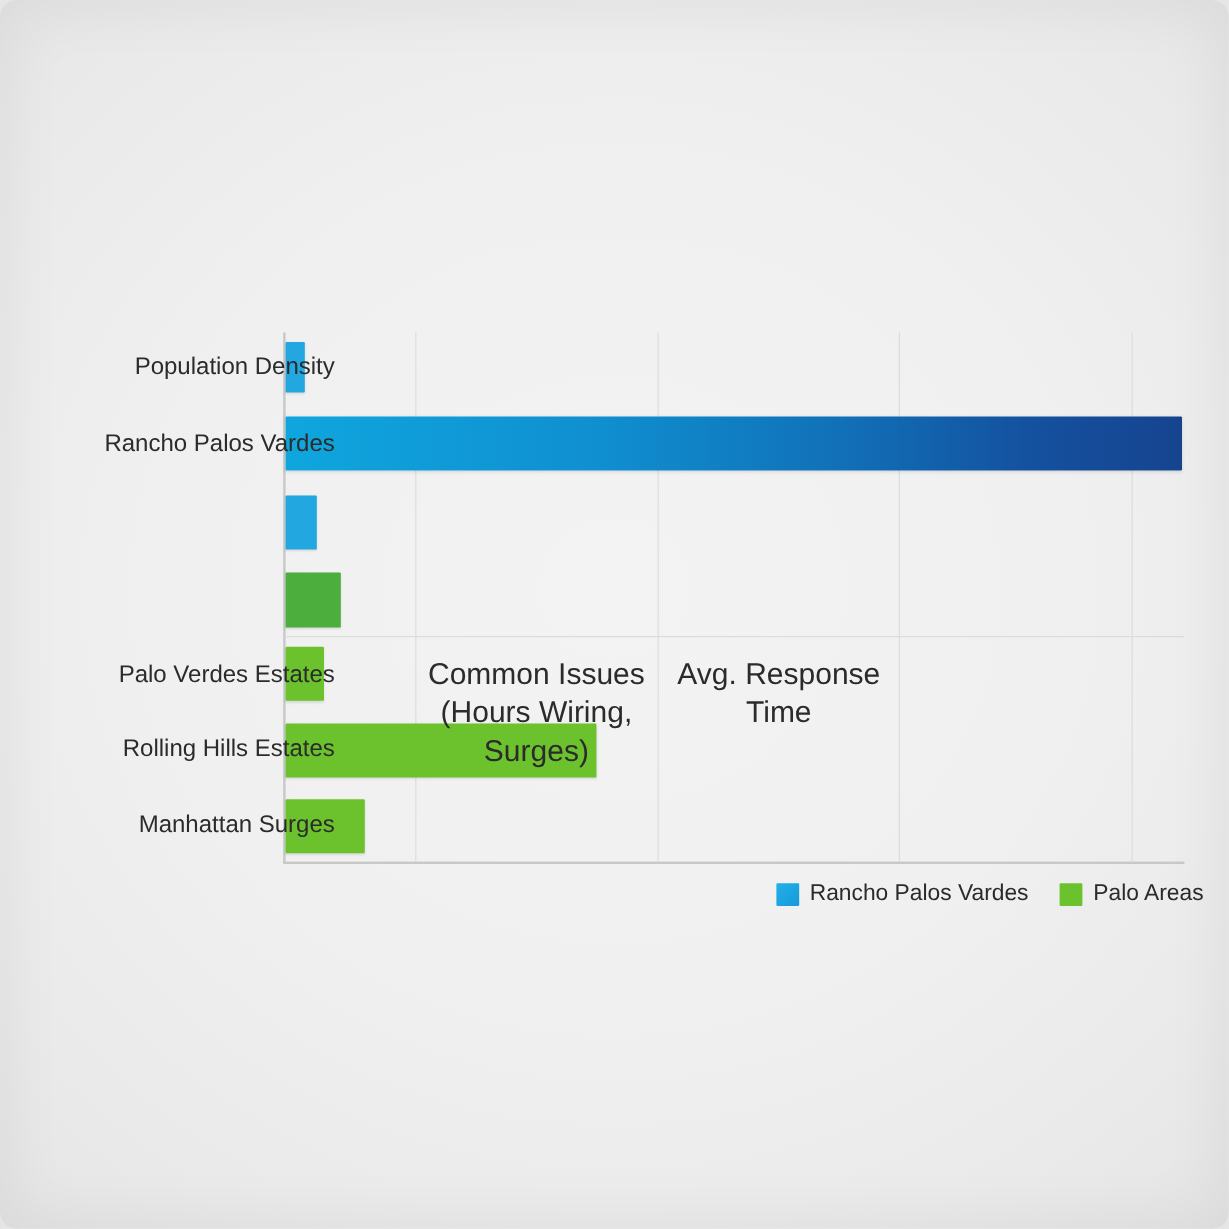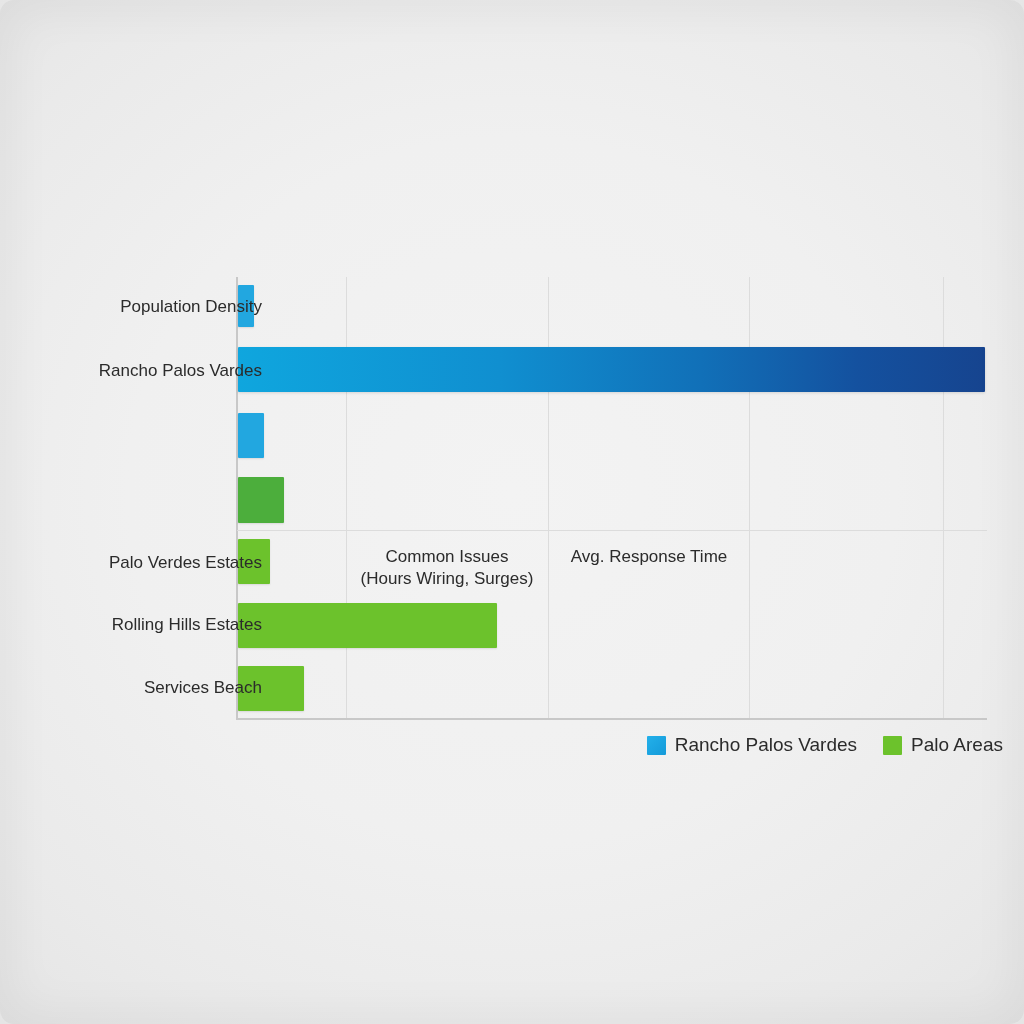--- a/index.html
+++ b/index.html
@@ -78,34 +78,34 @@
   .bar.blue-grad  {
     background: linear-gradient(90deg, #0fa6de 0%, #108fd0 35%, #1170b8 62%, #14519f 83%, #16448f 100%);
     box-shadow: 0 1px 3px rgba(0,0,0,0.12);
   }
   .bar.green-dark { background: #4cae3c; box-shadow: 0 1px 2px rgba(0,0,0,0.10); }
   .bar.green      { background: #6cc22c; box-shadow: 0 1px 2px rgba(0,0,0,0.10); }
 
   
   .cat-label {
     position: absolute;
-    right: 762px;            
+    right: 745px;            
     text-align: right;
-    font-size: 17px;
+    font-size: 20px;
     color: #2b2b2b;
     white-space: nowrap;
     line-height: 1;
     transform: translateY(-50%);
   }
 
   
   .col-header {
     position: absolute;
     text-align: center;
-    font-size: 17px;
+    font-size: 25px;
     color: #2b2b2b;
     line-height: 1.28;
     top: 546px;
   }
 
   
   .legend {
     position: absolute;
     left: 0;
     top: 734px;
@@ -158,21 +158,21 @@
     <div class="bar green" style="left:238px; top:539px; width:32px;  height:45px;"></div>
 
     <div class="bar green" style="left:238px; top:603px; width:259px; height:45px;"></div>
 
     <div class="bar green" style="left:238px; top:666px; width:66px;  height:45px;"></div>
 
     <div class="cat-label" style="top:306px;">Population Density</div>
     <div class="cat-label" style="top:370px;">Rancho Palos Vardes</div>
     <div class="cat-label" style="top:562px;">Palo Verdes Estates</div>
     <div class="cat-label" style="top:624px;margin-left:44px;">Rolling Hills Estates</div>
-    <div class="cat-label" style="top:687px;">Services Beach</div>
+    <div class="cat-label" style="top:687px;">Manhattan Surges</div>
 
     <div class="col-header" style="left:347px; width:200px;">
       <div>Common Issues</div>
       <div>(Hours Wiring, Surges)</div>
     </div>
 
     <div class="col-header" style="left:549px; width:200px;text-align:center;">
       <div>Avg. Response Time</div>
     </div>
 

